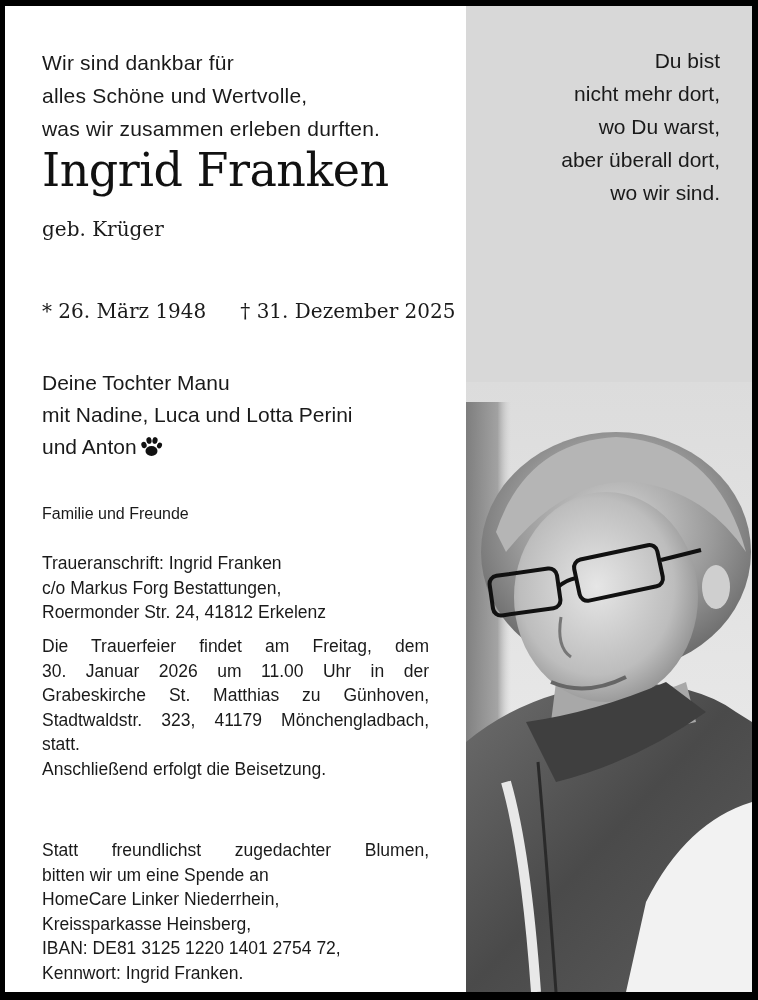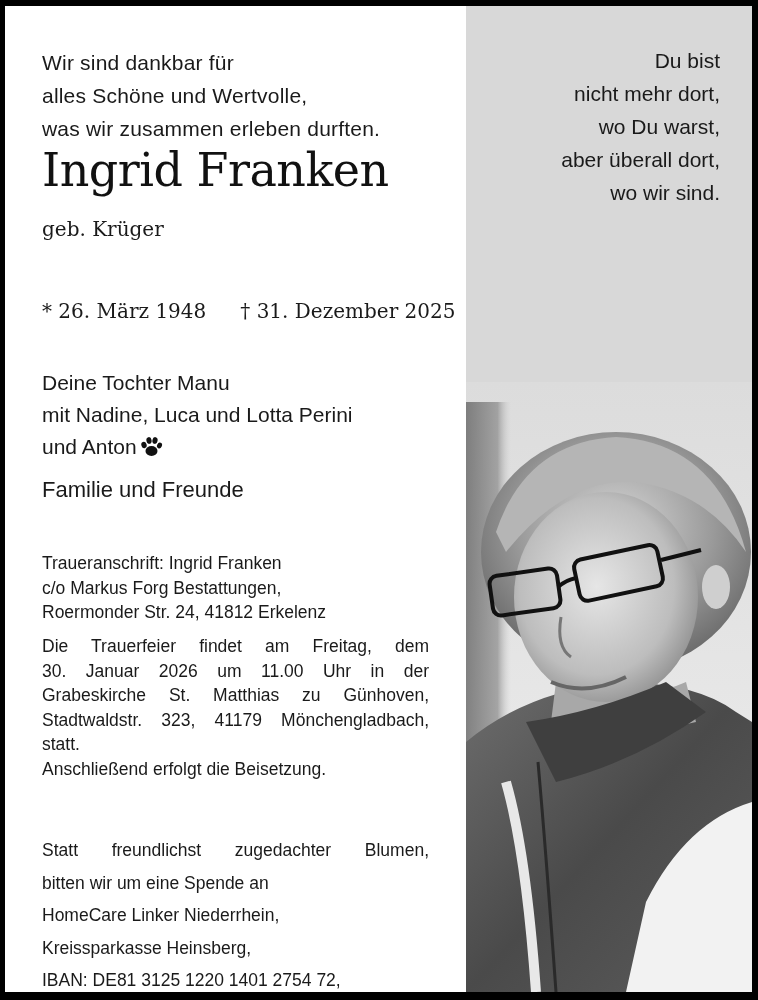--- a/index.html
+++ b/index.html
@@ -10,29 +10,29 @@
   .right { position: absolute; left: 461px; top: 0; width: 286px; height: 100%;
            background: linear-gradient(to bottom, #d8d8d8 0%, #d8d8d8 40%, #e2e2e2 55%, #eeeeee 100%); }
   .txt { position: absolute; left: 37px; }
   .intro { top: 40px; font-size: 21px; line-height: 33px; letter-spacing: 0.2px; }
   .name { top: 136px; font-family: "DejaVu Serif", "Liberation Serif", serif; font-size: 46px; line-height: 56px; color: #111; letter-spacing: -0.5px; }
   .maiden { top: 208px; font-family: "DejaVu Serif", "Liberation Serif", serif; font-size: 20px; line-height: 30px; }
   .dates { top: 246px; font-family: "DejaVu Serif", "Liberation Serif", serif; font-size: 20px; line-height: 30px; white-space: pre; margin-top: 44px; }
   .dates .gap { display: inline-block; width: 34px; }
   .memo { top: 319px; font-size: 21px; line-height: 32px; }
   .fam { top: 361px; font-size: 21px; line-height: 32px; }
-  .fam2 { top: 468px; font-size: 22px; line-height: 32px; }
+  .fam2 { top: 492px; font-size: 16px; line-height: 32px; }
   .paw { display: inline-block; vertical-align: -4px; margin-left: 2px; }
   .addr { top: 545px; font-size: 17.5px; line-height: 24.5px; }
   .service { top: 628px; font-size: 17.5px; line-height: 24.5px; width: 387px; }
   .service .j { text-align: justify; text-align-last: justify; display: block; }
   .service .n { display: block; }
   .dono { top: 832px; font-size: 17.5px; line-height: 24.5px; width: 387px; }
   .dono .j { text-align: justify; text-align-last: justify; display: block; }
-  .dono .n { display: block; margin-top: 8px; }
+  .dono .n { display: block; }
   .poem { position: absolute; right: 32px; top: 38px; text-align: right; font-size: 21px; line-height: 33px; }
   .photo { position: absolute; left: 0; bottom: 0; width: 286px; height: 610px; }
   .line { display: block; white-space: nowrap; }
 </style>
 </head>
 <body>
 
 <div class="card">
   <div class="left">
     <div class="txt intro">

